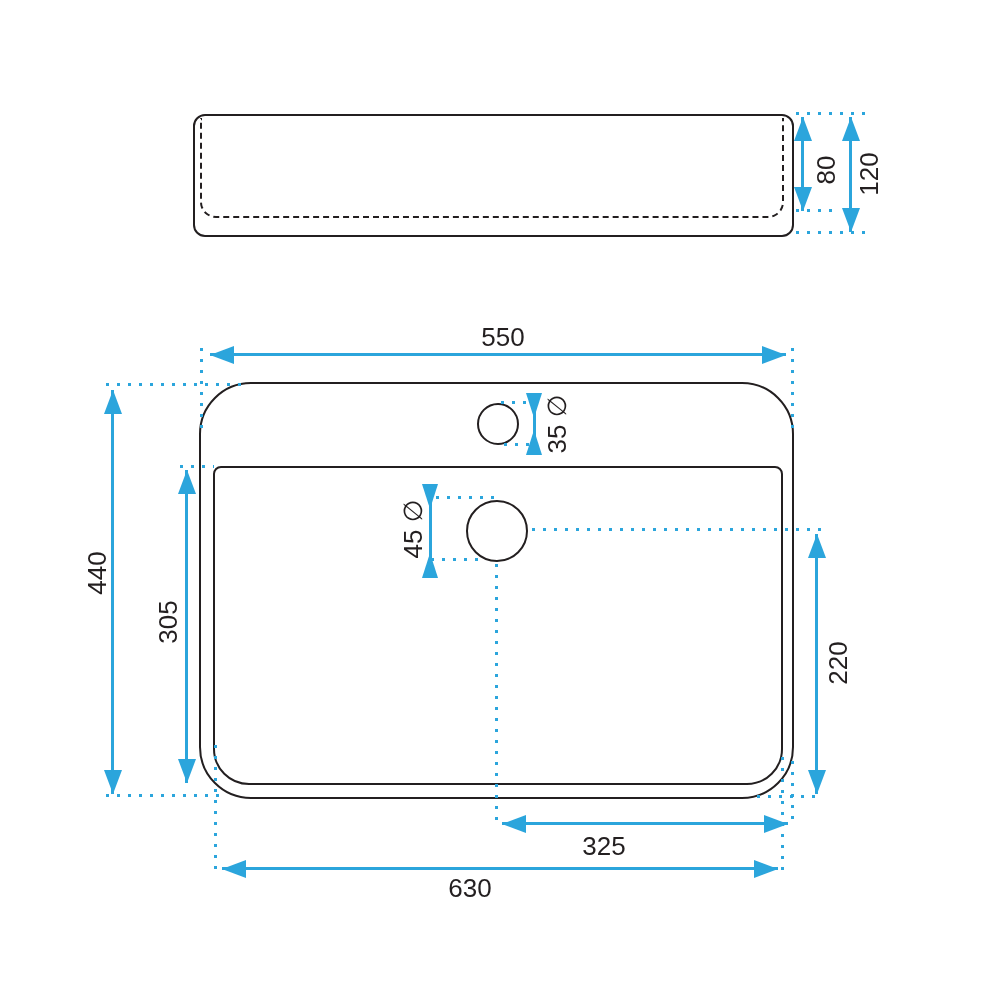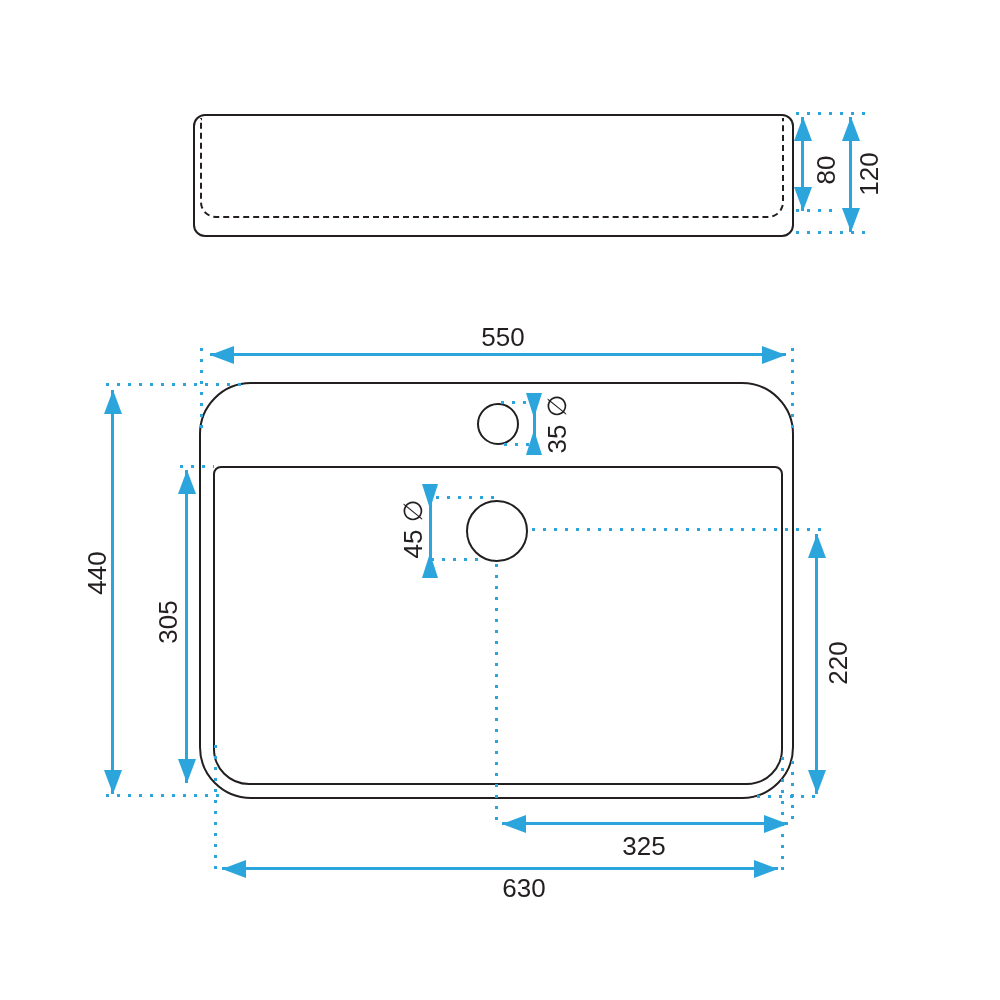--- a/index.html
+++ b/index.html
@@ -129,25 +129,25 @@
     </div>
     <div class="lbl rot" style="left:838px; top:663px;">220</div>
 
     <div class="dot-v" style="left:495px; top:564px; height:262px;"></div>
     <div class="dot-v" style="left:791px; top:761px; height:66px;"></div>
     <div class="dim-h" style="left:502px; top:815px; width:286px; height:18px;">
       <div class="line"></div>
         <div class="ah ah-left"></div>
         <div class="ah ah-right"></div>
     </div>
-    <div class="lbl" style="left:644px; top:846px;">325</div>
+    <div class="lbl" style="left:604px; top:846px;">325</div>
 
     <div class="dot-v" style="left:214px; top:745px; height:127px;"></div>
     <div class="dot-v" style="left:781px; top:757px; height:115px;"></div>
     <div class="dim-h" style="left:222px; top:860px; width:556px; height:18px;">
       <div class="line"></div>
         <div class="ah ah-left"></div>
         <div class="ah ah-right"></div>
     </div>
-    <div class="lbl" style="left:524px; top:888px;">630</div>
+    <div class="lbl" style="left:470px; top:888px;">630</div>
   </div>
 
 </div>
 
 </body></html>

